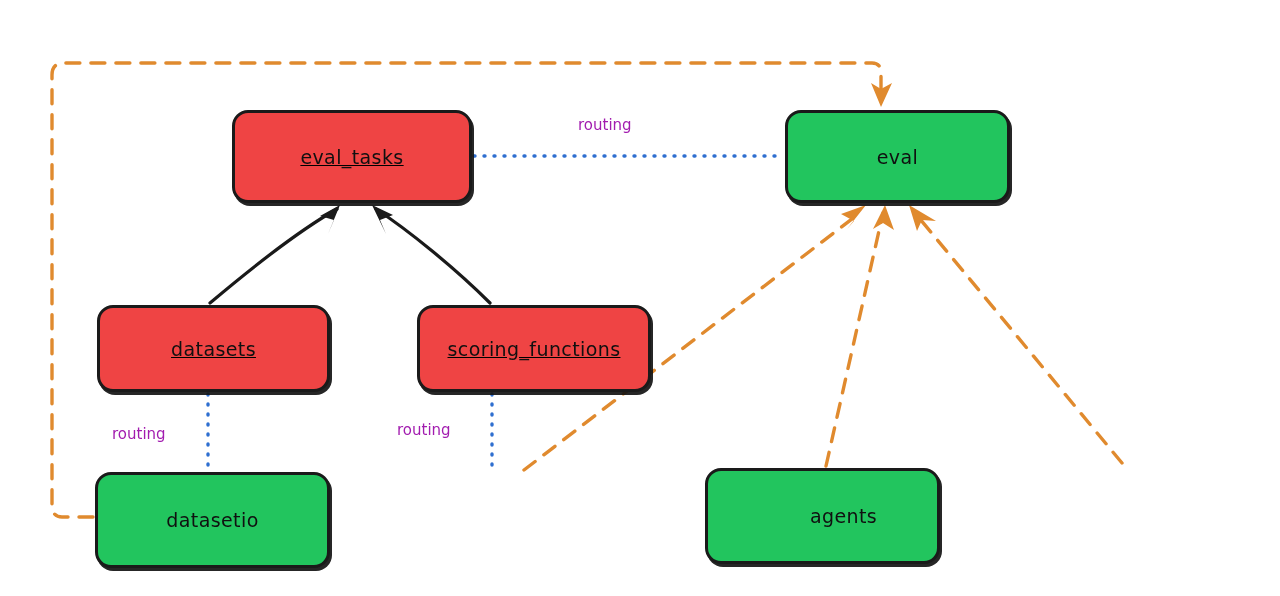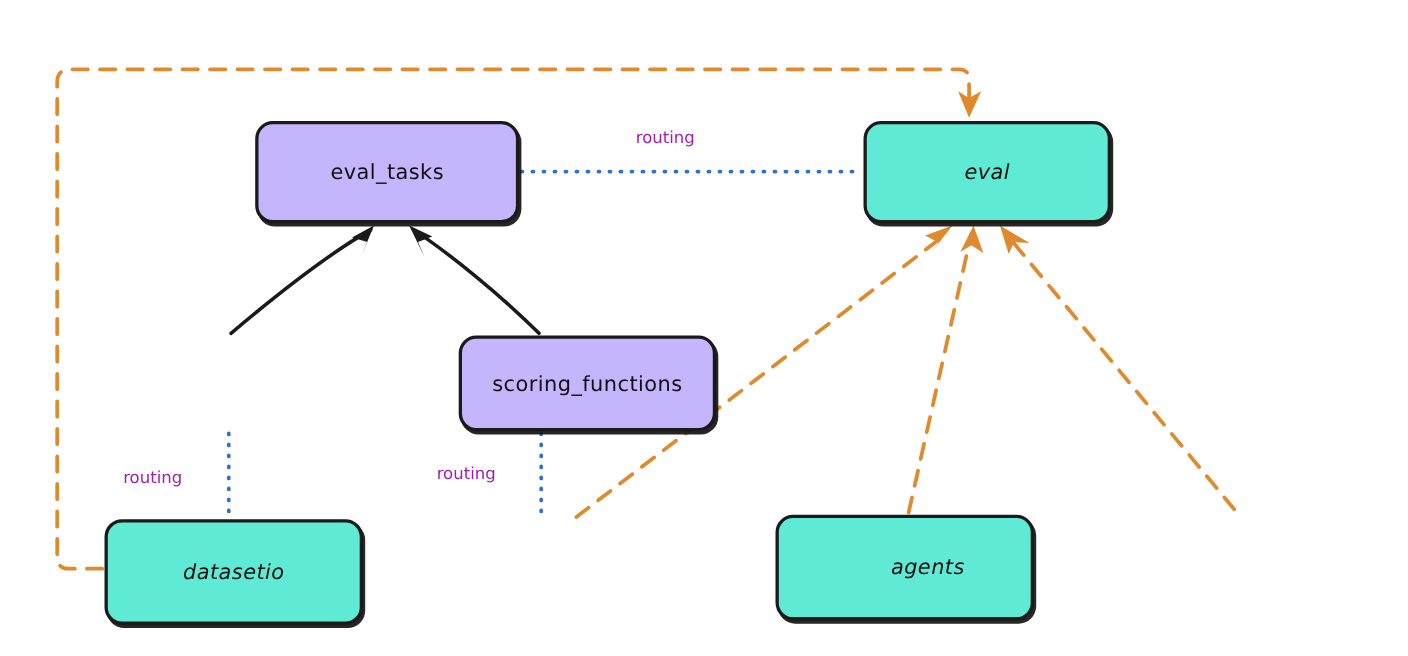--- a/index.html
+++ b/index.html
@@ -28,22 +28,22 @@
   .node {
     position: absolute;
     box-sizing: border-box;
     border: 3px solid #1a1a1a;
     border-radius: 16px;
     display: flex;
     align-items: center;
     justify-content: center;
     box-shadow: 2px 3px 0 rgba(20,20,20,0.92);
   }
-  .node.blue  { background: #c4b5fd; }
-  .node.green { background: #5eead4; font-style: italic; }
+  .node.blue  { background: #ef4444; text-decoration: underline; }
+  .node.green { background: #22c55e; }
   .node-label {
     font-family: "DejaVu Sans", sans-serif;
     font-size: 19px;
     color: #101010;
     letter-spacing: 0.4px;
     white-space: nowrap;
     user-select: none;
   }
   .edge-label {
     position: absolute;
@@ -105,20 +105,23 @@
   </svg>
 
   <div class="node blue" style="left:232px; top:110px; width:240px; height:93px;">
     <span class="node-label">eval_tasks</span>
   </div>
 
   <div class="node green" style="left:785px; top:110px; width:225px; height:93px;">
     <span class="node-label">eval</span>
   </div>
 
+  <div class="node blue" style="left:97px; top:305px; width:233px; height:87px;">
+    <span class="node-label">datasets</span>
+  </div>
 
   <div class="node blue" style="left:378px; top:305px; width:234px; height:87px;margin-left:39px;">
     <span class="node-label">scoring_functions</span>
   </div>
 
   <div class="node green" style="left:95px; top:472px; width:235px; height:96px;text-align:right;">
     <span class="node-label">datasetio</span>
   </div>
 
 

